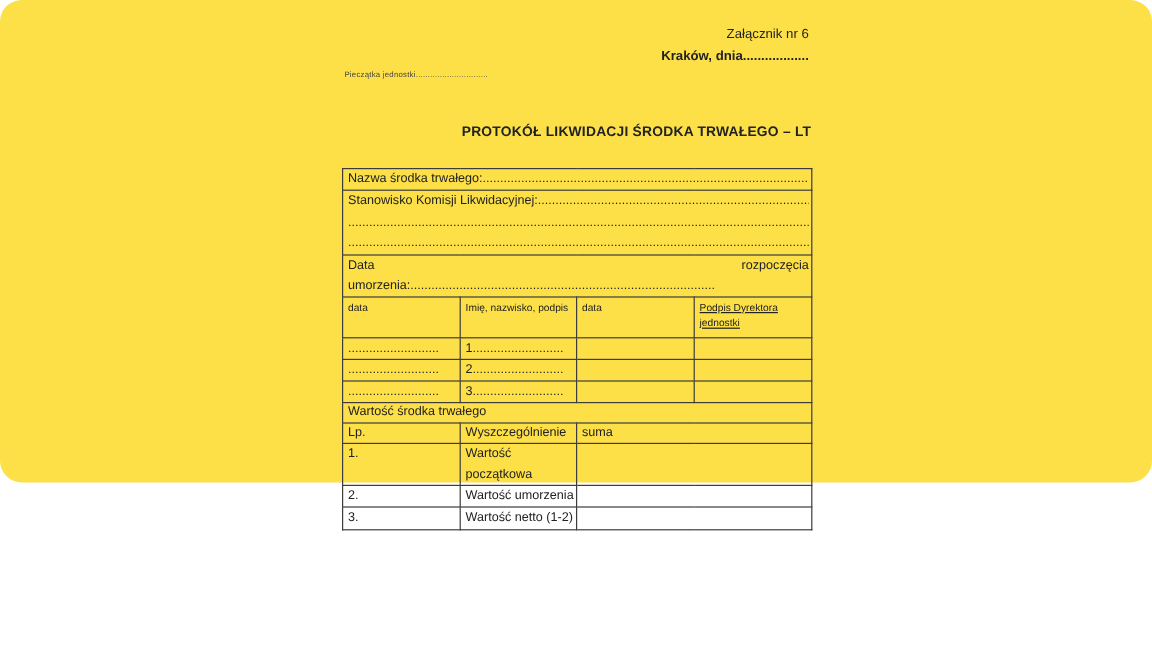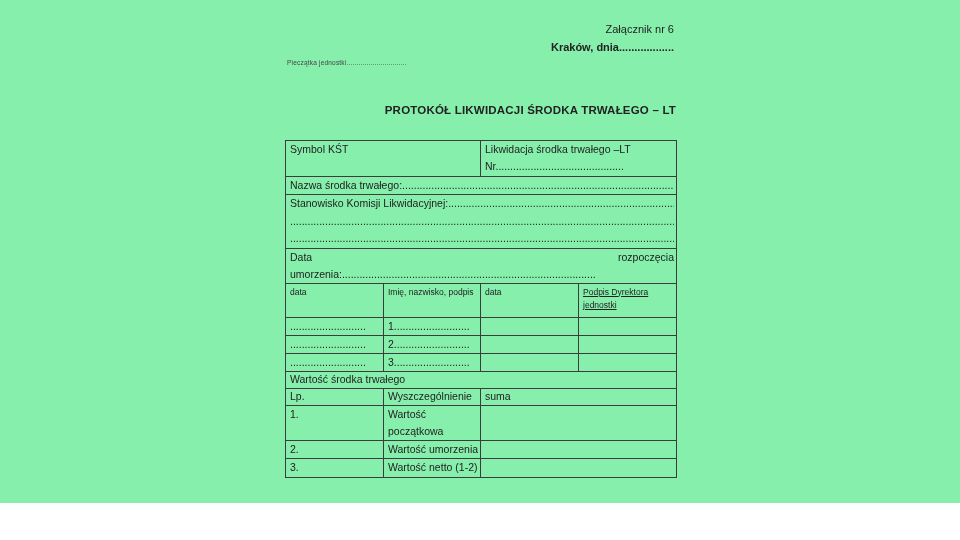--- a/index.html
+++ b/index.html
@@ -4,21 +4,21 @@
 <style>
   * { box-sizing: border-box; }
   html, body { margin: 0; padding: 0; }
   body {
     width: 960px; height: 540px;
     background: #ffffff;
     font-family: "Liberation Sans", sans-serif;
     color: #222222;
     overflow: hidden;
   }
-  .doc { position: relative; width: 960px; height: 503px; background: #86efac; }
+  .doc { position: relative; width: 960px; height: 402px; background: #fde047; border-radius: 18px; }
   .content { position: absolute; left: 285px; top: 0; width: 391px; height: 540px; }
 
   .attachment {
     position: absolute; top: 22px; right: 2px;
     font-size: 11px; line-height: 14px; white-space: nowrap;
   }
   .place-date {
     position: absolute; top: 40px; right: 2px;
     font-size: 11px; line-height: 14px; white-space: nowrap; font-weight: bold;
   }
@@ -77,27 +77,20 @@
 
     <table class="form">
       <colgroup>
         <col style="width:98px">
           <col style="width:97px">
           <col style="width:98px">
           <col style="width:98px">
       </colgroup>
 
       <tbody>
-          <tr class="r1">
-        <td colspan="2" class="vtop">Symbol KŚT</td>
-        <td colspan="2" class="vtop">
-          <div>Likwidacja środka trwałego –LT</div>
-          <div class="clip">Nr............................................</div>
-        </td>
-      </tr>
 
       <tr class="r2">
         <td colspan="4">
           <div class="clip">Nazwa środka trwałego:...............................................................................................</div>
         </td>
       </tr>
 
       <tr class="r3">
         <td colspan="4" class="vtop">
           <div class="clip">Stanowisko Komisji Likwidacyjnej:................................................................................</div>

